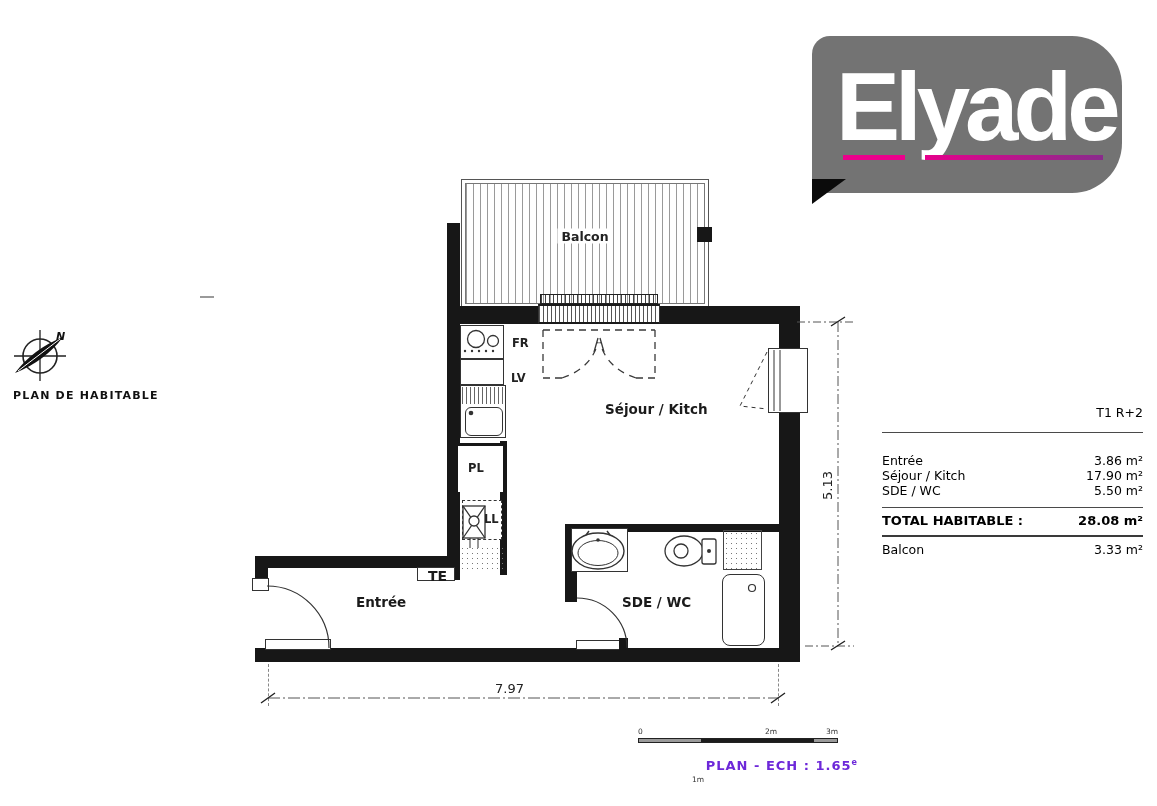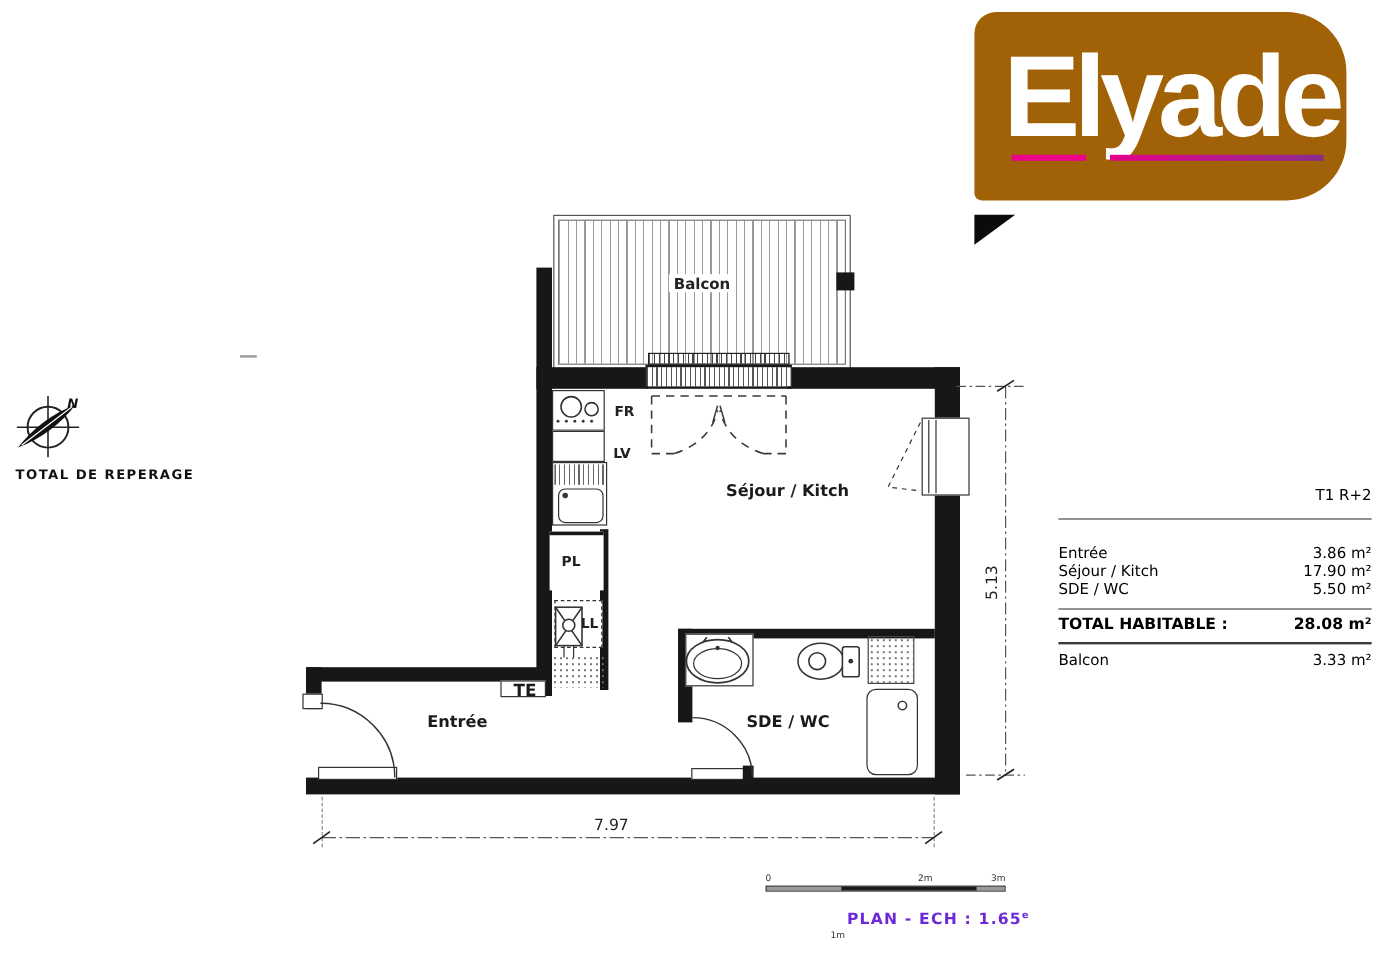--- a/index.html
+++ b/index.html
@@ -22,21 +22,21 @@
            background:repeating-linear-gradient(90deg,#444 0 1px,transparent 1px 4px);box-sizing:border-box;z-index:3;}
   .bay-window{position:absolute;left:538px;top:304px;width:122px;height:20px;border-top:2px solid #1a1a1a;
            border-bottom:2px solid #1a1a1a;border-left:1px solid #333;border-right:1px solid #333;
            background:repeating-linear-gradient(90deg,#555 0 1px,#fff 1px 4px);box-sizing:border-box;z-index:3;}
   .speckle{position:absolute;background-image:radial-gradient(#777 0.8px,transparent 0.9px);
            background-size:5px 5px;border:1px solid #444;box-sizing:border-box;z-index:3;}
   .hatchV{background:repeating-linear-gradient(90deg,#666 0 1px,transparent 1px 4px);}
   .dim-lbl{position:absolute;font-size:13px;color:#222;z-index:6;font-weight:normal;}
   .ext-line{position:absolute;border-left:1px dashed #888;width:0;z-index:4;}
   
-  .logo{position:absolute;left:812px;top:10px;width:310px;height:157px;background:#a16207;
+  .logo{position:absolute;left:812px;top:36px;width:310px;height:157px;background:#737373;
         border-radius:18px 50px 50px 6px;z-index:8;}
   .logo-tail{position:absolute;left:812px;top:179px;width:0;height:0;border-top:25px solid #0b0b0b;
         border-right:34px solid transparent;z-index:8;}
   .logo-text{position:absolute;left:24px;top:-8px;font-family:"Liberation Sans",sans-serif;
         font-size:96px;font-weight:bold;color:#fff;letter-spacing:-5px;line-height:157px;}
   .logo-under1{position:absolute;left:31px;top:119px;width:62px;height:5px;background:#ec008c;}
   .logo-under2{position:absolute;left:113px;top:119px;width:178px;height:5px;
         background:linear-gradient(90deg,#e6008c,#8a2b8c);}
   
   .areas{position:absolute;left:882px;top:399px;width:261px;height:165px;z-index:8;color:#000000;}
@@ -183,21 +183,21 @@
 
     <g>
       <circle cx="40" cy="356" r="17" fill="none" stroke="#222" stroke-width="1.6"></circle>
       <path d="M40,330 V381 M14,356 H66" stroke="#222" stroke-width="1.3"></path>
       <path d="M15,373 Q33,349 63,337 Q45,361 15,373 Z" fill="#111"></path>
       <path d="M18,371 L60,339" stroke="#fff" stroke-width="1"></path>
       <text x="56" y="340" font-size="11" font-style="italic" font-weight="bold" fill="#111">N</text>
     </g>
   </svg>
 
-  <div class="locator-caption">TOTAL DE REPERAGE</div>
+  <div class="locator-caption">PLAN DE HABITABLE</div>
 
   <div class="logo">
     <div class="logo-text">Elyade</div>
     <div class="logo-under1"></div>
     <div class="logo-under2"></div>
   </div>
   <div class="logo-tail"></div>
 
   <div class="areas">
     <div class="type">T1 R+2</div>

